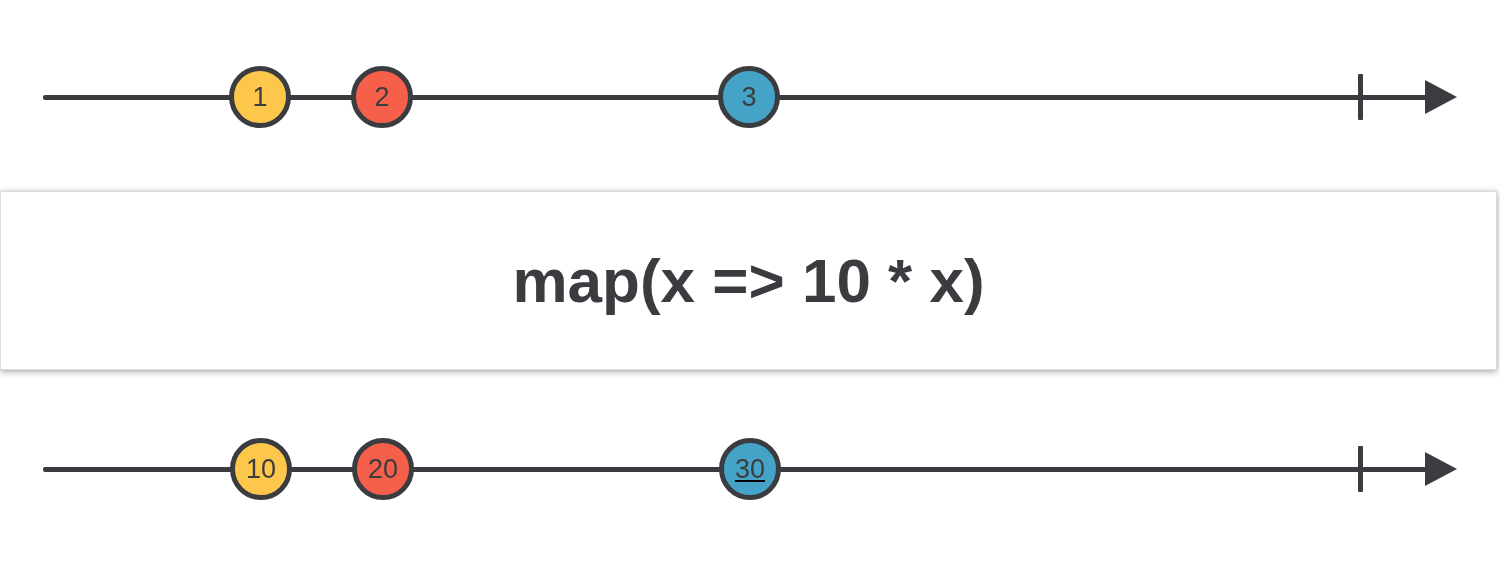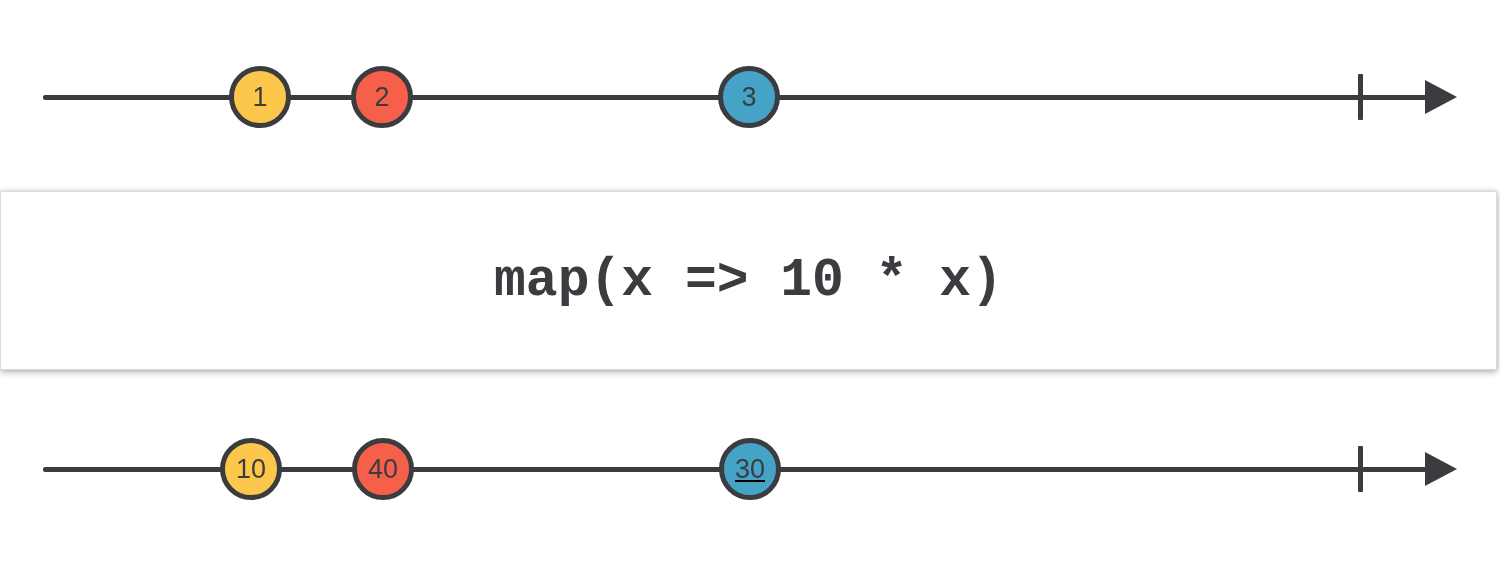--- a/index.html
+++ b/index.html
@@ -47,23 +47,23 @@
   
   .operator-box{
     position:absolute;left:0;top:191px;width:1497px;height:179px;
     box-sizing:border-box;
     background:var(--box-bg);
     border:1px solid var(--box-border);
     box-shadow:0 2px 7px rgba(0,0,0,0.30), 0 0 3px rgba(0,0,0,0.10);
     display:flex;align-items:center;justify-content:center;
   }
   .operator-label{
-    font-family:Liberation Mono, monospace;
+    font-family:Liberation Sans, sans-serif;
     font-weight:700;
-    font-size:53px;
+    font-size:62px;
     color:var(--stroke);
     white-space:pre;
   }
 </style>
 </head>
 <body>
 
 <div class="canvas">
 
   <div class="stream stream-0">
@@ -85,25 +85,25 @@
 
   <div class="operator-box">
     <code class="operator-label">map(x =&gt; 10 * x)</code>
   </div>
 
   <div class="stream stream-1">
     <div class="tl-line"></div>
     <div class="tl-tick" style="left: 1357.5px;"></div>
     <div class="tl-arrow"></div>
     <div class="marble-layer">
-        <div class="marble" style="left: 220px; background: rgb(253, 199, 75);">
+        <div class="marble" style="left: 230px; background: rgb(253, 199, 75);">
           <span class="marble-label">10</span>
         </div>
         <div class="marble" style="left: 352px; background: rgb(246, 96, 74);">
-          <span class="marble-label">40</span>
+          <span class="marble-label">20</span>
         </div>
         <div class="marble" style="left: 719px; background: rgb(69, 163, 199); text-decoration: underline;">
           <span class="marble-label">30</span>
         </div>
       </div>
   </div>
 
 </div>
 
 </body></html>

